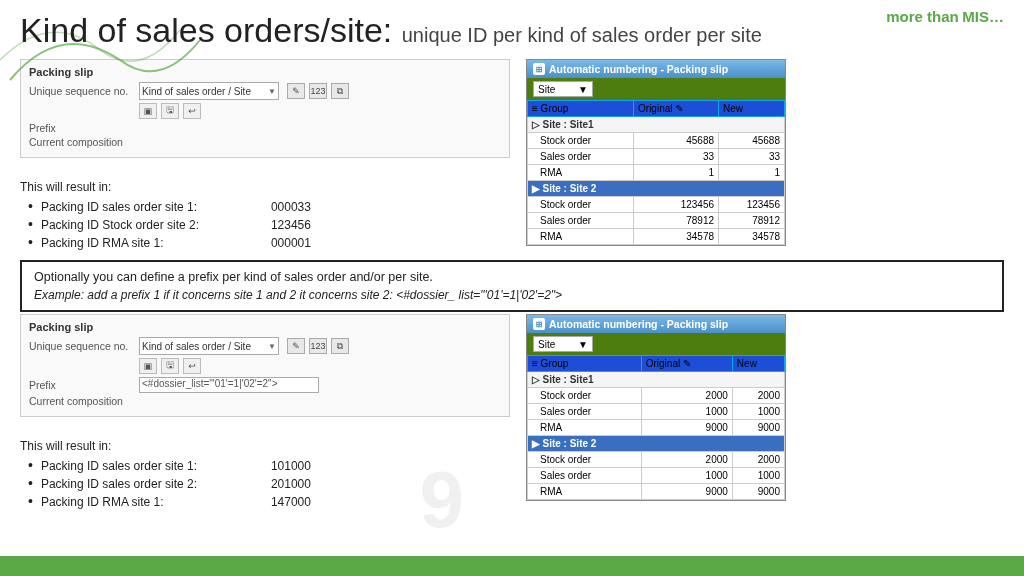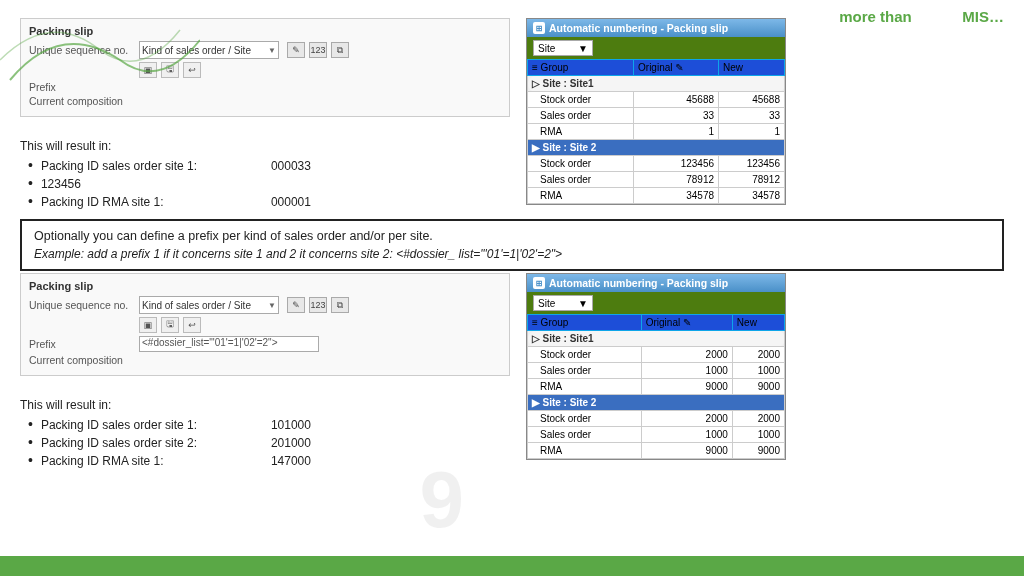--- a/index.html
+++ b/index.html
@@ -22,21 +22,20 @@
       position: absolute;
       top: 8px;
       right: 20px;
       font-size: 13px;
       color: #555;
     }
     .top-right-text span {
       color: #5aa846;
       font-weight: bold;
       font-size: 15px;
-      margin-left: 47px;
     }
     .main-title {
       font-size: 34px;
       font-weight: 300;
       color: #222;
       line-height: 1.1;
       margin-top: 4px;
     }
     .main-title .subtitle {
       font-size: 20px;
@@ -308,20 +307,24 @@
 
 <svg class="deco-svg" width="200" height="100" viewBox="0 0 200 100">
   <path d="M 10 80 Q 60 20 120 60 Q 160 90 200 40" stroke="#5aa846" stroke-width="2" fill="none" opacity="0.7"></path>
   <path d="M 0 60 Q 50 10 100 50 Q 140 80 180 30" stroke="#5aa846" stroke-width="1.5" fill="none" opacity="0.4"></path>
 </svg>
 
 <div class="header">
   <div class="top-right-text">
     <span>more than</span>
     <span>MIS…</span>
+  </div>
+  <div class="main-title">
+    <span>Kind of sales orders/site:</span>
+    <span class="subtitle"> unique ID per kind of sales order per site</span>
   </div>
 </div>
 
 <div class="content-area">
 
   <div class="left-col">
 
     <div class="packing-slip-widget">
       <div class="ps-title">Packing slip</div>
       <div class="ps-row">
@@ -349,20 +352,21 @@
       </div>
     </div>
 
     <div class="result-intro">This will result in:</div>
     <ul class="bullet-list">
       <li>
         <span class="bullet-label">Packing ID sales order site 1:</span>
         <span class="bullet-value">000033</span>
       </li>
       <li>
+        <span class="bullet-label">Packing ID Stock order site 2:</span>
         <span class="bullet-value">123456</span>
       </li>
       <li>
         <span class="bullet-label">Packing ID RMA site 1:</span>
         <span class="bullet-value">000001</span>
       </li>
     </ul>
 
   </div>
 

